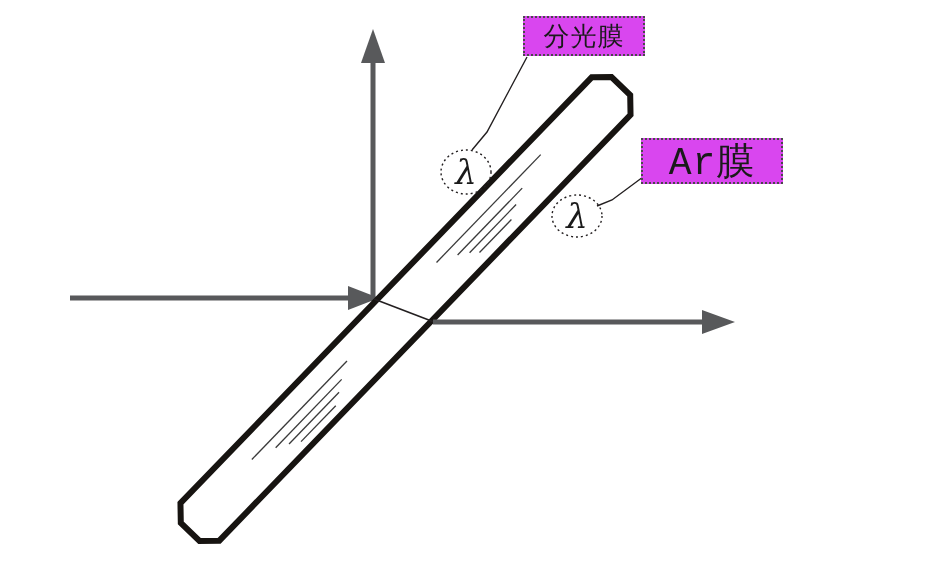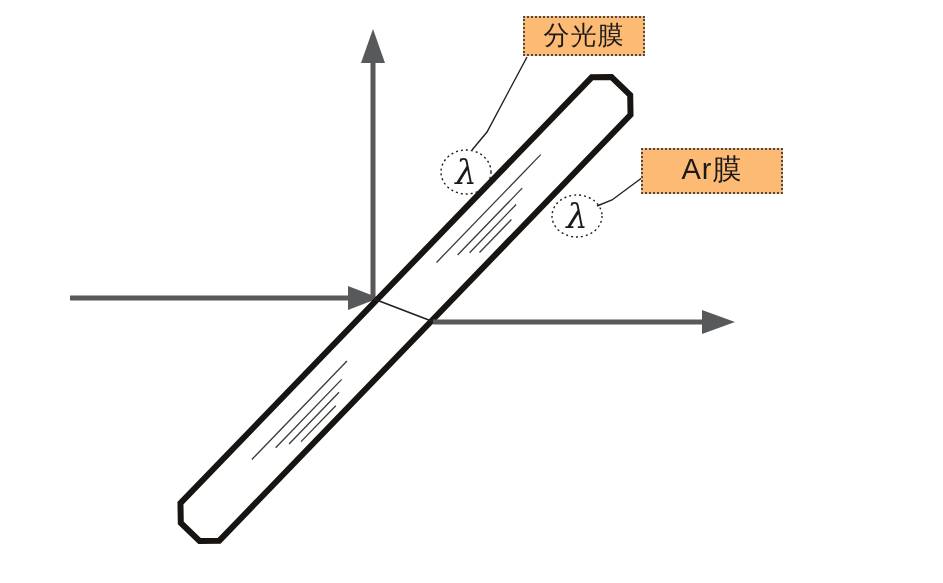--- a/index.html
+++ b/index.html
@@ -16,40 +16,42 @@
     overflow: hidden;
   }
   .stage svg {
     position: absolute;
     left: 0;
     top: 0;
   }
   .label-box {
     position: absolute;
     border: 2px dotted #4a4a4a;
-    background: #fdba74;
+    background: #d946ef;
     display: flex;
+    align-items: center;
     justify-content: center;
     color: #1a1a1a;
     box-sizing: border-box;
+    font-family: Liberation Mono, monospace;
   }
   .label-box.film {
     left: 523px;
     top: 16px;
     width: 122px;
     height: 40px;
     font-size: 26px;
     letter-spacing: 1px;
   }
   .label-box.ar {
     left: 641px;
-    top: 148px;
+    top: 138px;
     width: 142px;
     height: 46px;
-    font-size: 29px;
+    font-size: 38px;
     letter-spacing: 1px;
   }
   .lambda-text {
     font-family: "DejaVu Serif", serif;
     font-style: italic;
     font-size: 34px;
     fill: #1a1a1a;
   }
 </style>
 </head>

